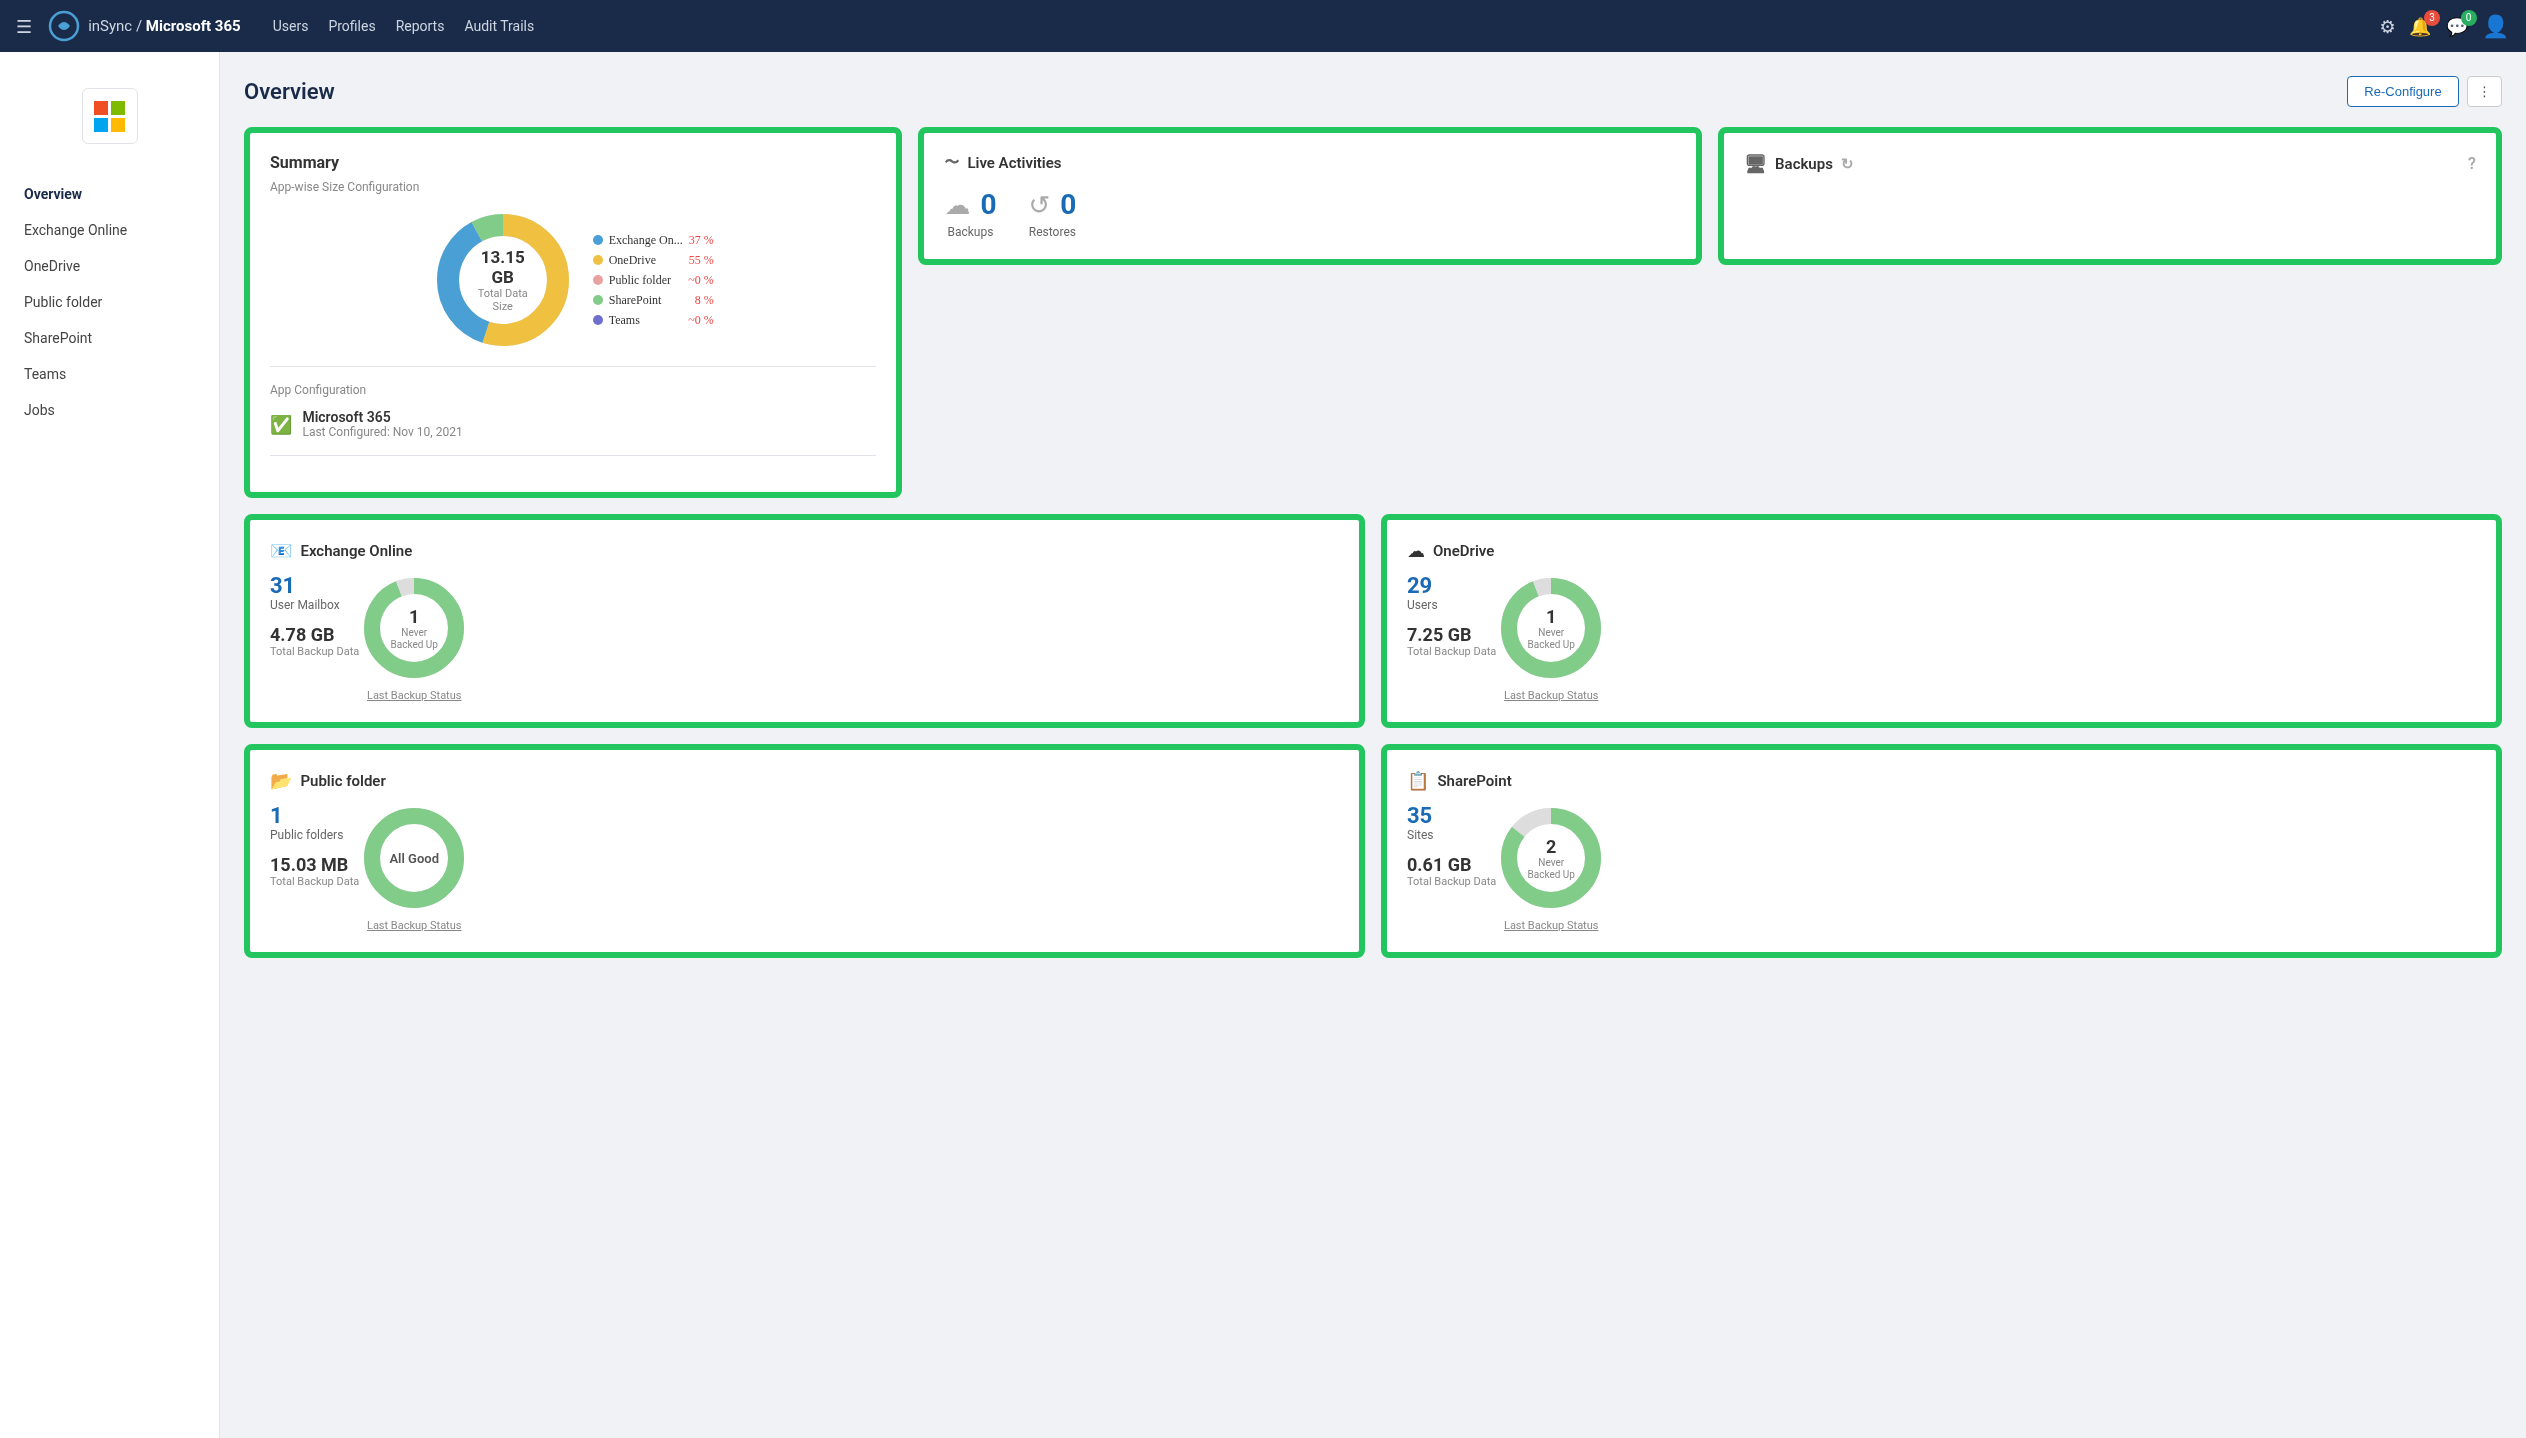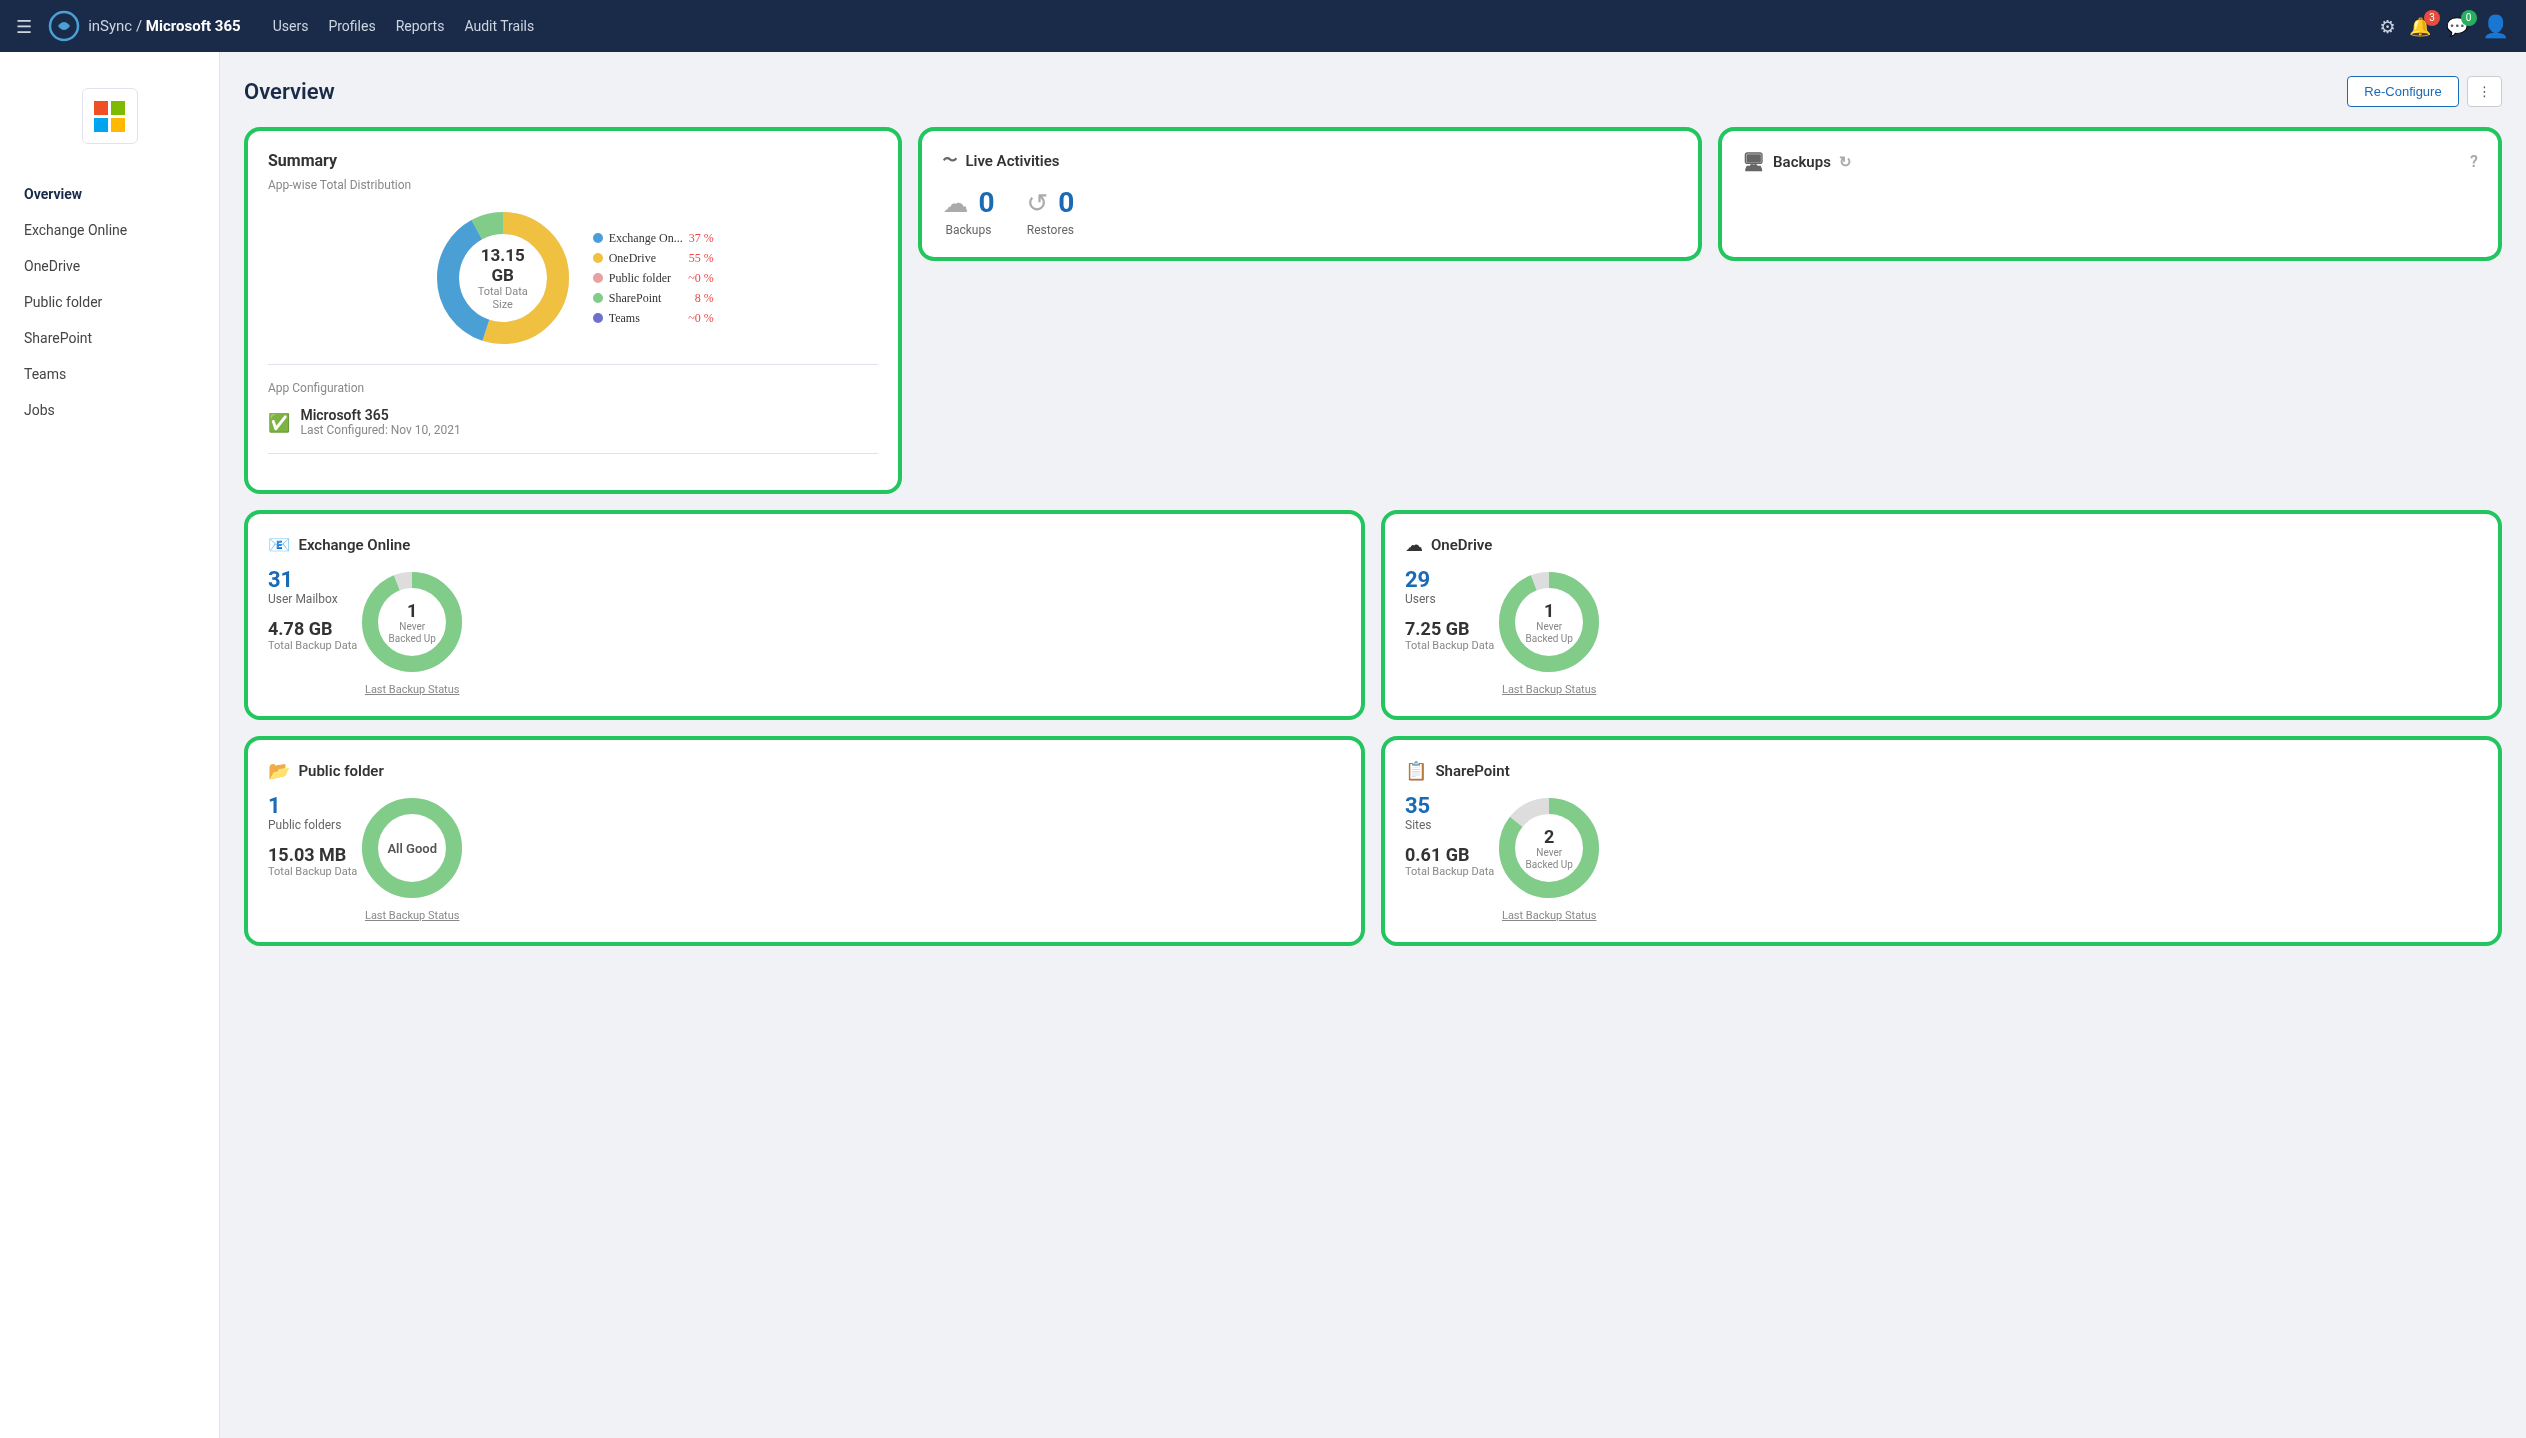--- a/index.html
+++ b/index.html
@@ -34,21 +34,21 @@
     .sidebar-item { padding: 10px 24px; cursor: pointer; font-size: 14px; color: #444; }
     .sidebar-item.active { font-weight: 700; color: #1a2b4a; }
 
     
     .main { flex: 1; overflow-y: auto; padding: 24px; }
     .page-header { display: flex; align-items: center; justify-content: space-between; margin-bottom: 20px; }
     .page-title { font-size: 22px; font-weight: 600; color: #1a2b4a; }
     .header-actions { display: flex; gap: 8px; }
     .btn-outline { border: 1.5px solid #1a6ab5; color: #1a6ab5; background: #fff; border-radius: 4px; padding: 7px 16px; font-size: 13px; cursor: pointer; }
     .btn-icon { border: 1.5px solid #ccc; background: #fff; border-radius: 4px; padding: 7px 10px; cursor: pointer; color: #555; }
-    .card { background: #fff; border-radius: 16px; border: 4px solid #22c55e; padding: 20px; }
+    .card { background: #fff; border-radius: 8px; border: 6px solid #22c55e; padding: 20px; }
     .card-summary { grid-row: span 2; }
 
     
     .summary-title { font-size: 16px; font-weight: 700; margin-bottom: 8px; }
     .summary-subtitle { font-size: 12px; color: #888; margin-bottom: 16px; }
     .donut-wrap { display: flex; align-items: center; gap: 20px; justify-content: center; margin-bottom: 16px; }
     .donut-center { position: relative; width: 140px; height: 140px; }
     .donut-label { position: absolute; top: 50%; left: 50%; transform: translate(-50%, -50%); text-align: center; }
     .donut-label .amount { font-size: 17px; font-weight: 700; }
     .donut-label .sub { font-size: 11px; color: #888; }
@@ -164,21 +164,21 @@
       <div class="header-actions">
         <button class="btn-outline">Re-Configure</button>
         <button class="btn-icon">⋮</button>
       </div>
     </div>
 
     <div class="top-section">
 
       <div class="card card-summary">
         <div class="summary-title">Summary</div>
-        <div class="summary-subtitle">App-wise Total Distribution</div>
+        <div class="summary-subtitle">App-wise Size Configuration</div>
         <div class="donut-wrap">
           <div class="donut-center">
             <svg class="donut" width="140" height="140" viewBox="0 0 140 140">
 
               <circle cx="70" cy="70" r="55" fill="none" stroke="#e0e4ea" stroke-width="22"></circle>
 
               <circle cx="70" cy="70" r="55" fill="none" stroke="#f0c040" stroke-width="22" stroke-dasharray="189.97 345.4" stroke-dashoffset="0"></circle>
 
               <circle cx="70" cy="70" r="55" fill="none" stroke="#4a9fd4" stroke-width="22" stroke-dasharray="127.8 345.4" stroke-dashoffset="-189.97"></circle>
 

